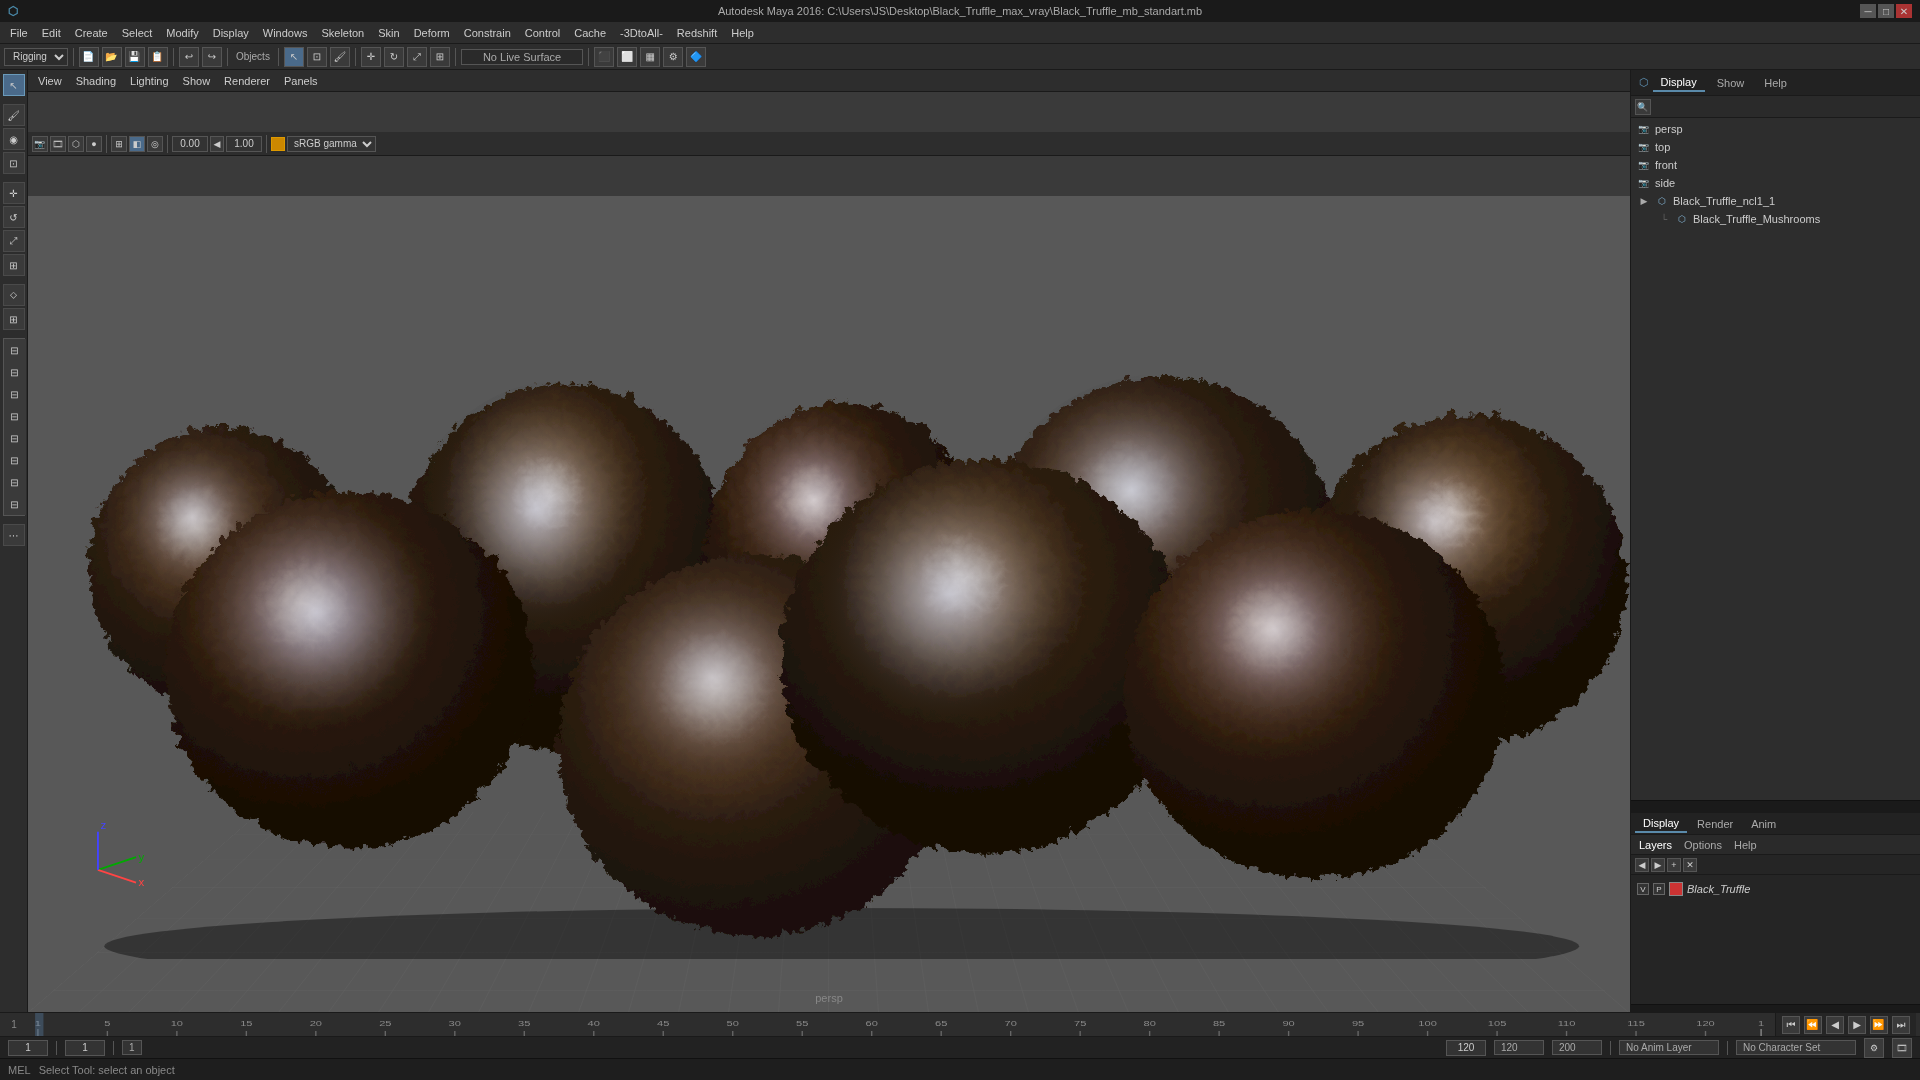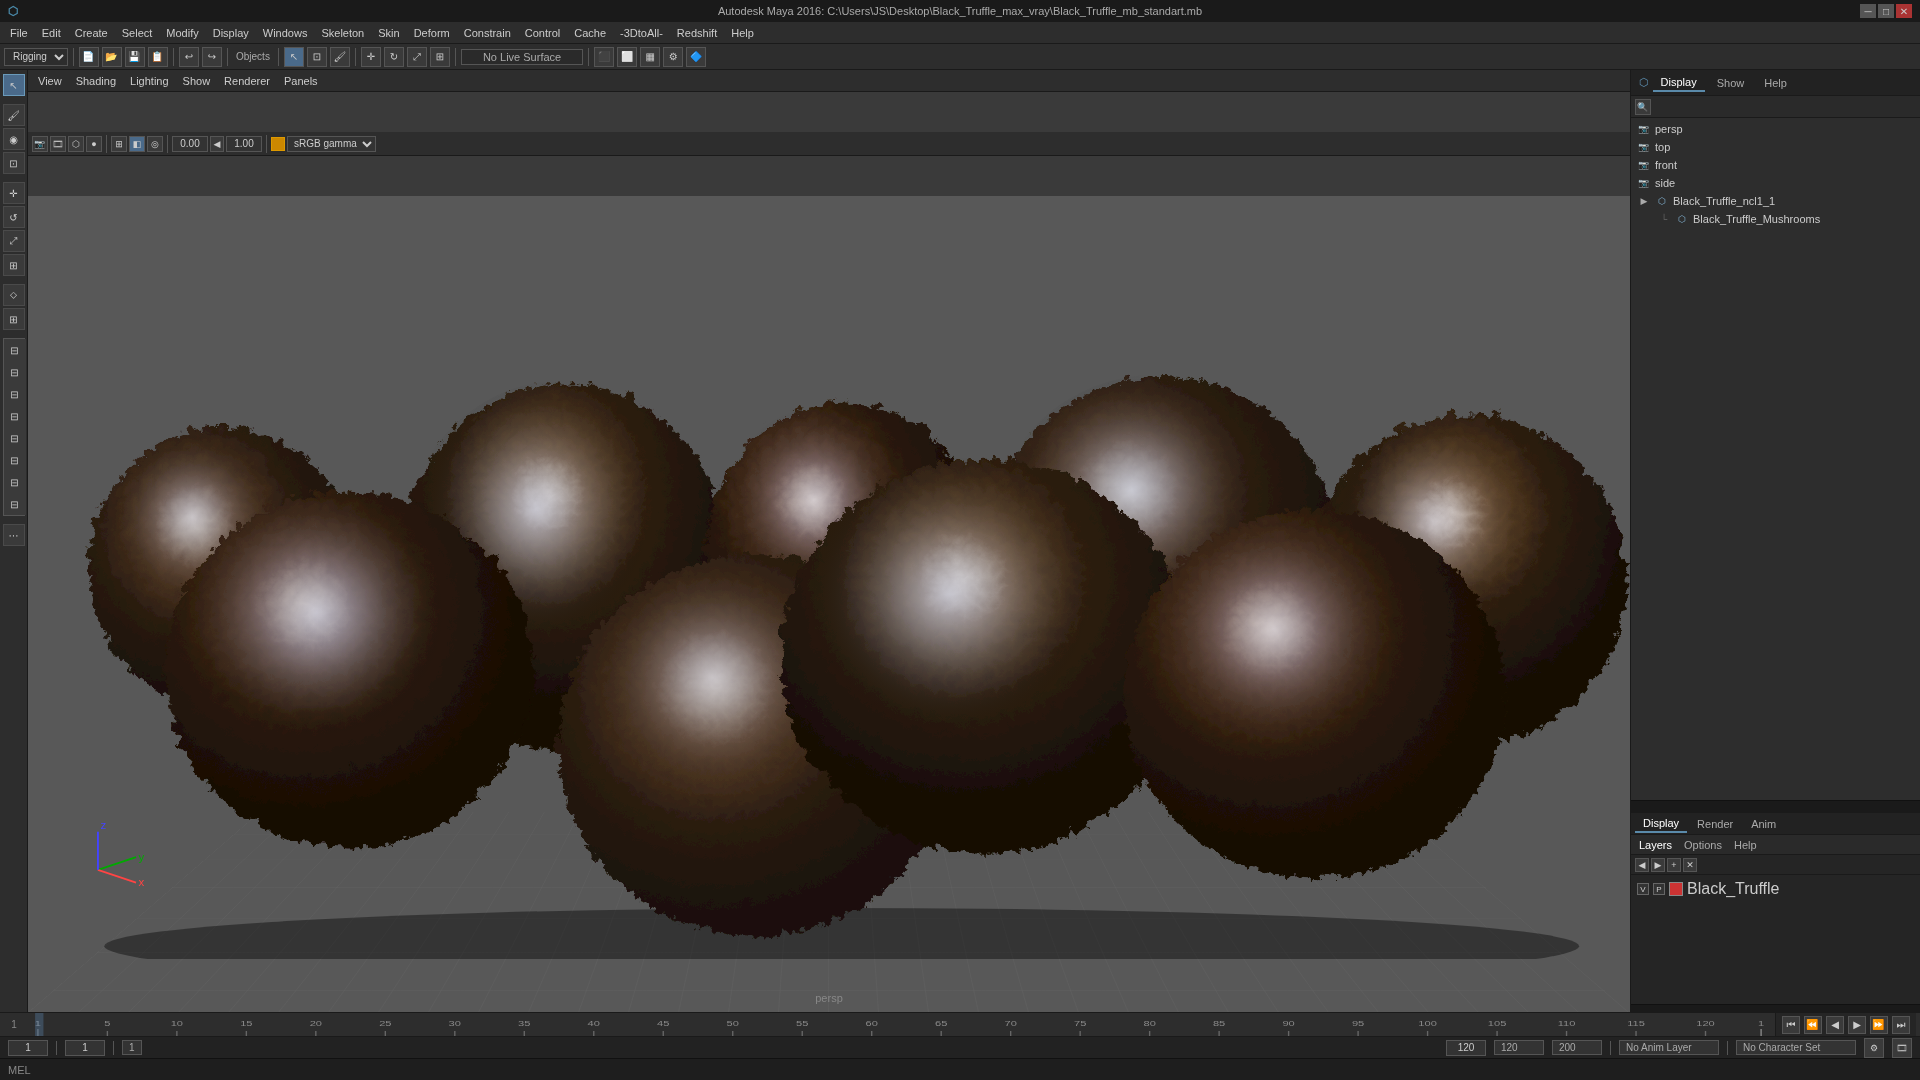--- a/index.html
+++ b/index.html
@@ -327,22 +327,23 @@
       justify-content: center;
       font-size: 8px;
       cursor: pointer;
     }
     .layer-color {
       width: 14px;
       height: 14px;
       border: 1px solid #888;
     }
     .layer-name {
-      font-size: 16px;
+      font-size: 11px;
       color: #ccc;
+      font-style: italic;
     }
 
     
     #right-scrollbar {
       height: 8px;
       background: #1a1a1a;
       border-top: 1px solid #111;
     }
 
     
@@ -894,15 +895,16 @@
     <div class="status-separator"></div>
     <div class="status-box" style="min-width:100px;">No Anim Layer</div>
     <div class="status-separator"></div>
     <div class="status-box" style="min-width:120px;">No Character Set</div>
     <button class="toolbar-btn" style="font-size:9px;">⚙</button>
     <button class="toolbar-btn" style="font-size:9px;">🎞</button>
   </div>
 
   <div id="command-bar">
     <span class="cmd-label">MEL</span>
+    <span style="color:#888; font-size:11px; flex:1;">Select Tool: select an object</span>
   </div>
 
 </div>
 
 </body></html>

